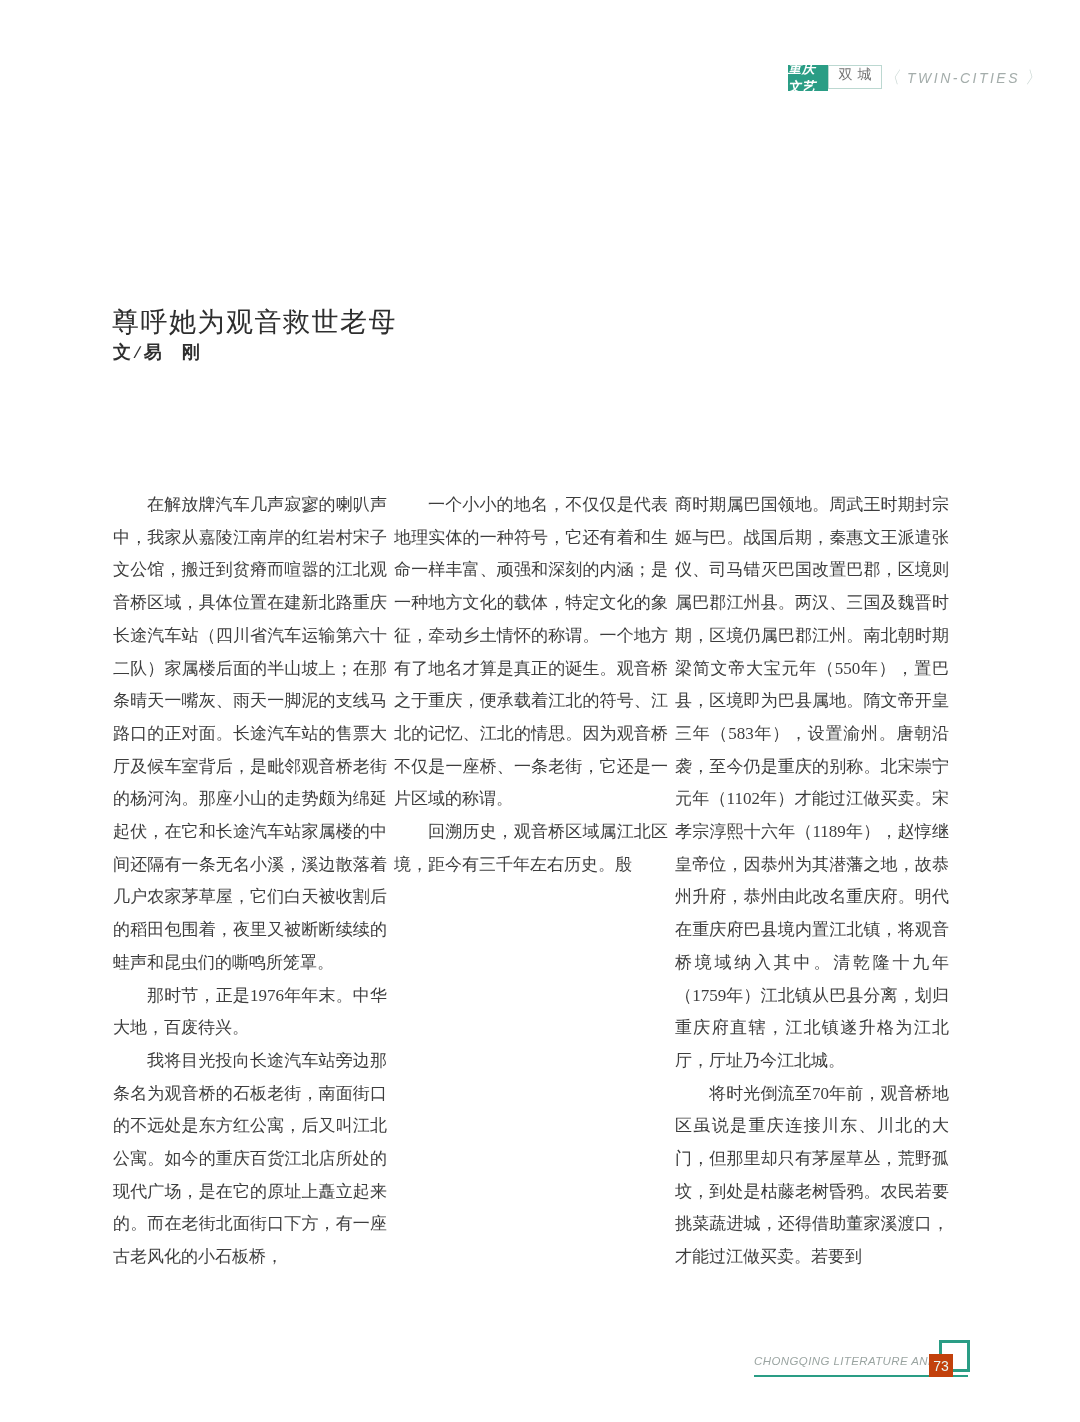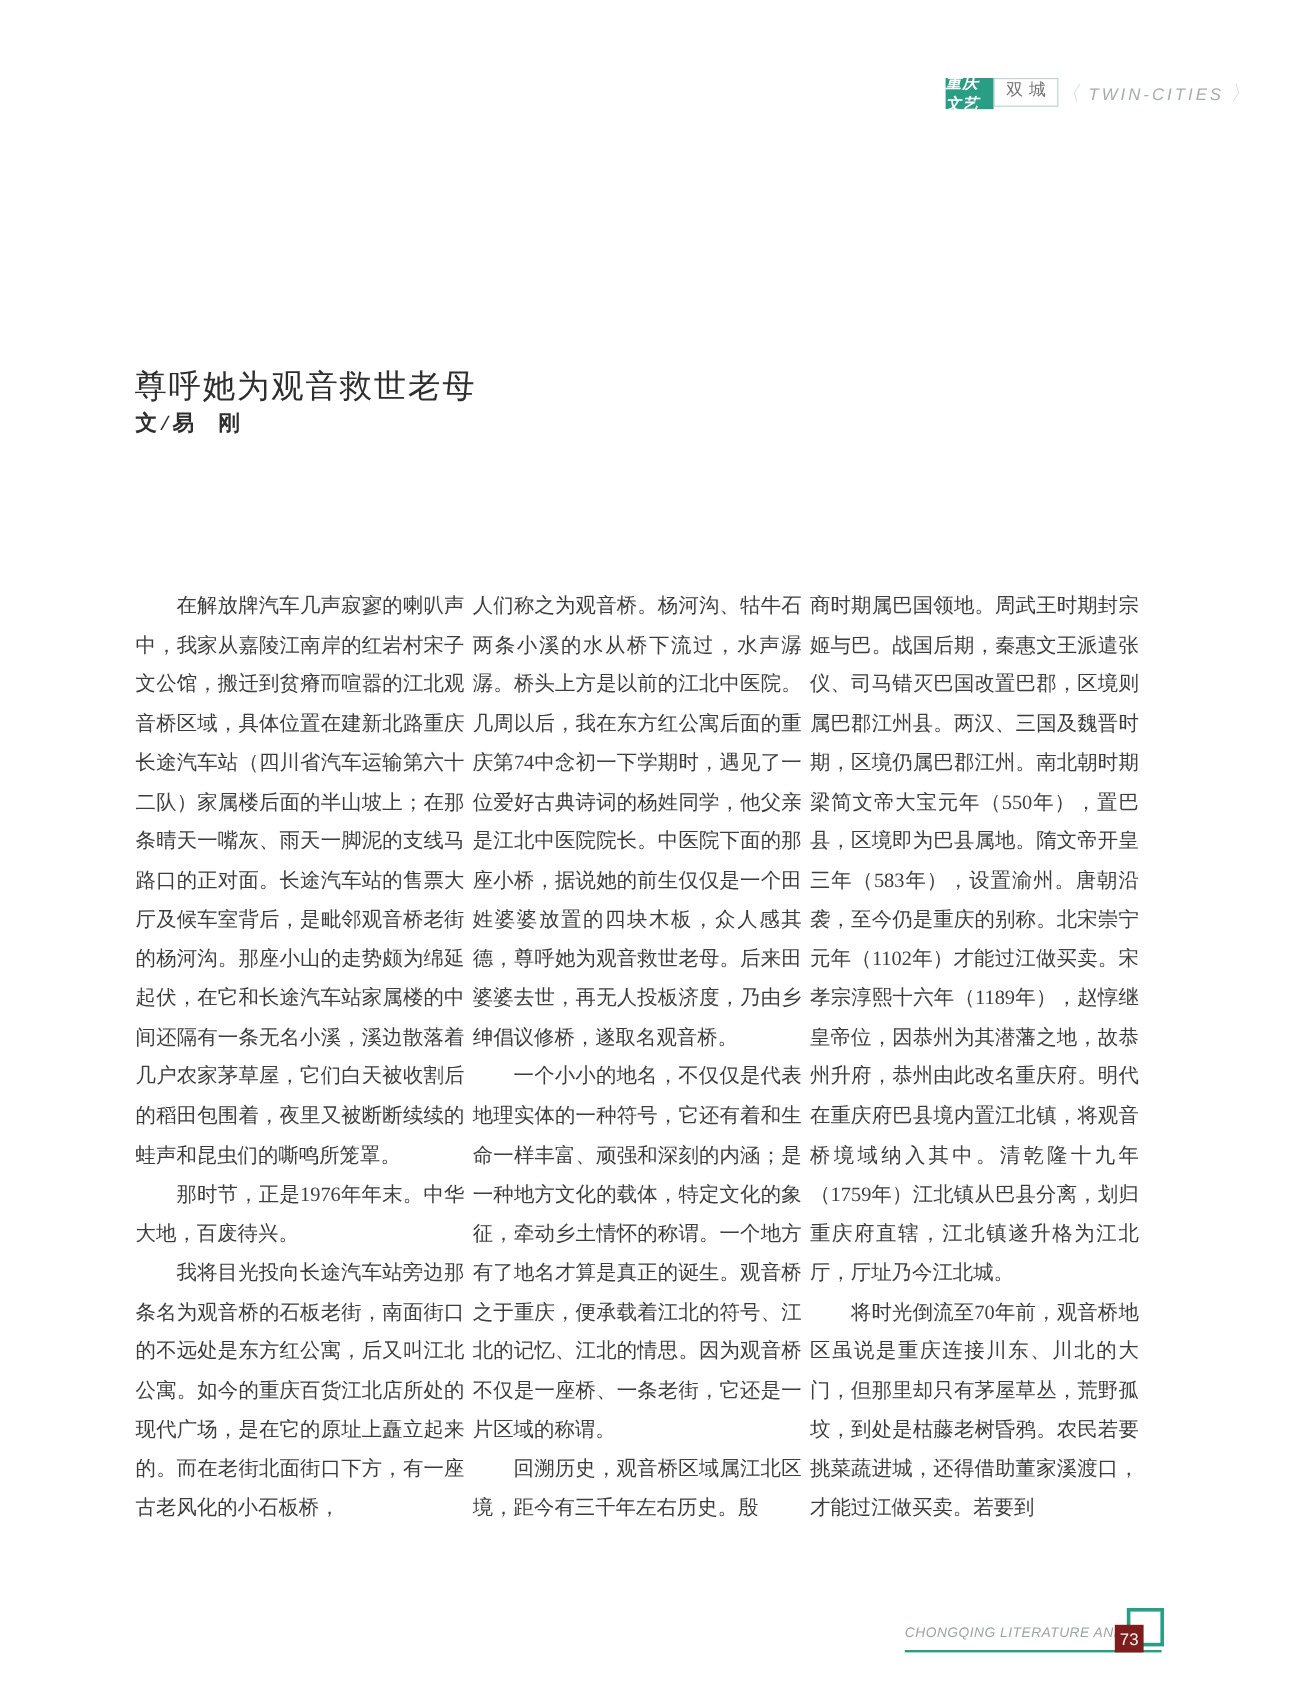--- a/index.html
+++ b/index.html
@@ -138,21 +138,21 @@
     border: 3px solid #2a9d85;
     background: #ffffff;
     z-index: 2;
   }
   .page-square {
     position: absolute;
     left: 929px;
     top: 1354px;
     width: 24px;
     height: 23px;
-    background: #7f1d1d;
+    background: #c2410c;
     color: #e8f7f2;
     display: flex;
     align-items: center;
     justify-content: center;
     font-family: "Liberation Sans", sans-serif;
     font-size: 14px;
     z-index: 3;
   }
 </style>
 </head>
@@ -175,21 +175,20 @@
   <h1 class="article-title">尊呼她为观音救世老母</h1>
   <div class="article-byline">文∕易　刚</div>
 
   <div class="columns">
     <div class="col">
       <p class="indent">在解放牌汽车几声寂寥的喇叭声中，我家从嘉陵江南岸的红岩村宋子文公馆，搬迁到贫瘠而喧嚣的江北观音桥区域，具体位置在建新北路重庆长途汽车站（四川省汽车运输第六十二队）家属楼后面的半山坡上；在那条晴天一嘴灰、雨天一脚泥的支线马路口的正对面。长途汽车站的售票大厅及候车室背后，是毗邻观音桥老街的杨河沟。那座小山的走势颇为绵延起伏，在它和长途汽车站家属楼的中间还隔有一条无名小溪，溪边散落着几户农家茅草屋，它们白天被收割后的稻田包围着，夜里又被断断续续的蛙声和昆虫们的嘶鸣所笼罩。</p>
       <p class="indent">那时节，正是1976年年末。中华大地，百废待兴。</p>
       <p class="indent">我将目光投向长途汽车站旁边那条名为观音桥的石板老街，南面街口的不远处是东方红公寓，后又叫江北公寓。如今的重庆百货江北店所处的现代广场，是在它的原址上矗立起来的。而在老街北面街口下方，有一座古老风化的小石板桥，</p>
     </div>
     <div class="col">
-      <p>人们称之为观音桥。杨河沟、牯牛石两条小溪的水从桥下流过，水声潺潺。桥头上方是以前的江北中医院。几周以后，我在东方红公寓后面的重庆第74中念初一下学期时，遇见了一位爱好古典诗词的杨姓同学，他父亲是江北中医院院长。中医院下面的那座小桥，据说她的前生仅仅是一个田姓婆婆放置的四块木板，众人感其德，尊呼她为观音救世老母。后来田婆婆去世，再无人投板济度，乃由乡绅倡议修桥，遂取名观音桥。</p>
       <p class="indent">一个小小的地名，不仅仅是代表地理实体的一种符号，它还有着和生命一样丰富、顽强和深刻的内涵；是一种地方文化的载体，特定文化的象征，牵动乡土情怀的称谓。一个地方有了地名才算是真正的诞生。观音桥之于重庆，便承载着江北的符号、江北的记忆、江北的情思。因为观音桥不仅是一座桥、一条老街，它还是一片区域的称谓。</p>
       <p class="indent">回溯历史，观音桥区域属江北区境，距今有三千年左右历史。殷</p>
     </div>
     <div class="col">
       <p>商时期属巴国领地。周武王时期封宗姬与巴。战国后期，秦惠文王派遣张仪、司马错灭巴国改置巴郡，区境则属巴郡江州县。两汉、三国及魏晋时期，区境仍属巴郡江州。南北朝时期梁简文帝大宝元年（550年），置巴县，区境即为巴县属地。隋文帝开皇三年（583年），设置渝州。唐朝沿袭，至今仍是重庆的别称。北宋崇宁元年（1102年）才能过江做买卖。宋孝宗淳熙十六年（1189年），赵惇继皇帝位，因恭州为其潜藩之地，故恭州升府，恭州由此改名重庆府。明代在重庆府巴县境内置江北镇，将观音桥境域纳入其中。清乾隆十九年（1759年）江北镇从巴县分离，划归重庆府直辖，江北镇遂升格为江北厅，厅址乃今江北城。</p>
       <p class="indent">将时光倒流至70年前，观音桥地区虽说是重庆连接川东、川北的大门，但那里却只有茅屋草丛，荒野孤坟，到处是枯藤老树昏鸦。农民若要挑菜蔬进城，还得借助董家溪渡口，才能过江做买卖。若要到</p>
     </div>
   </div>
 
   <div class="footer-text">CHONGQING LITERATURE AND ART</div>

